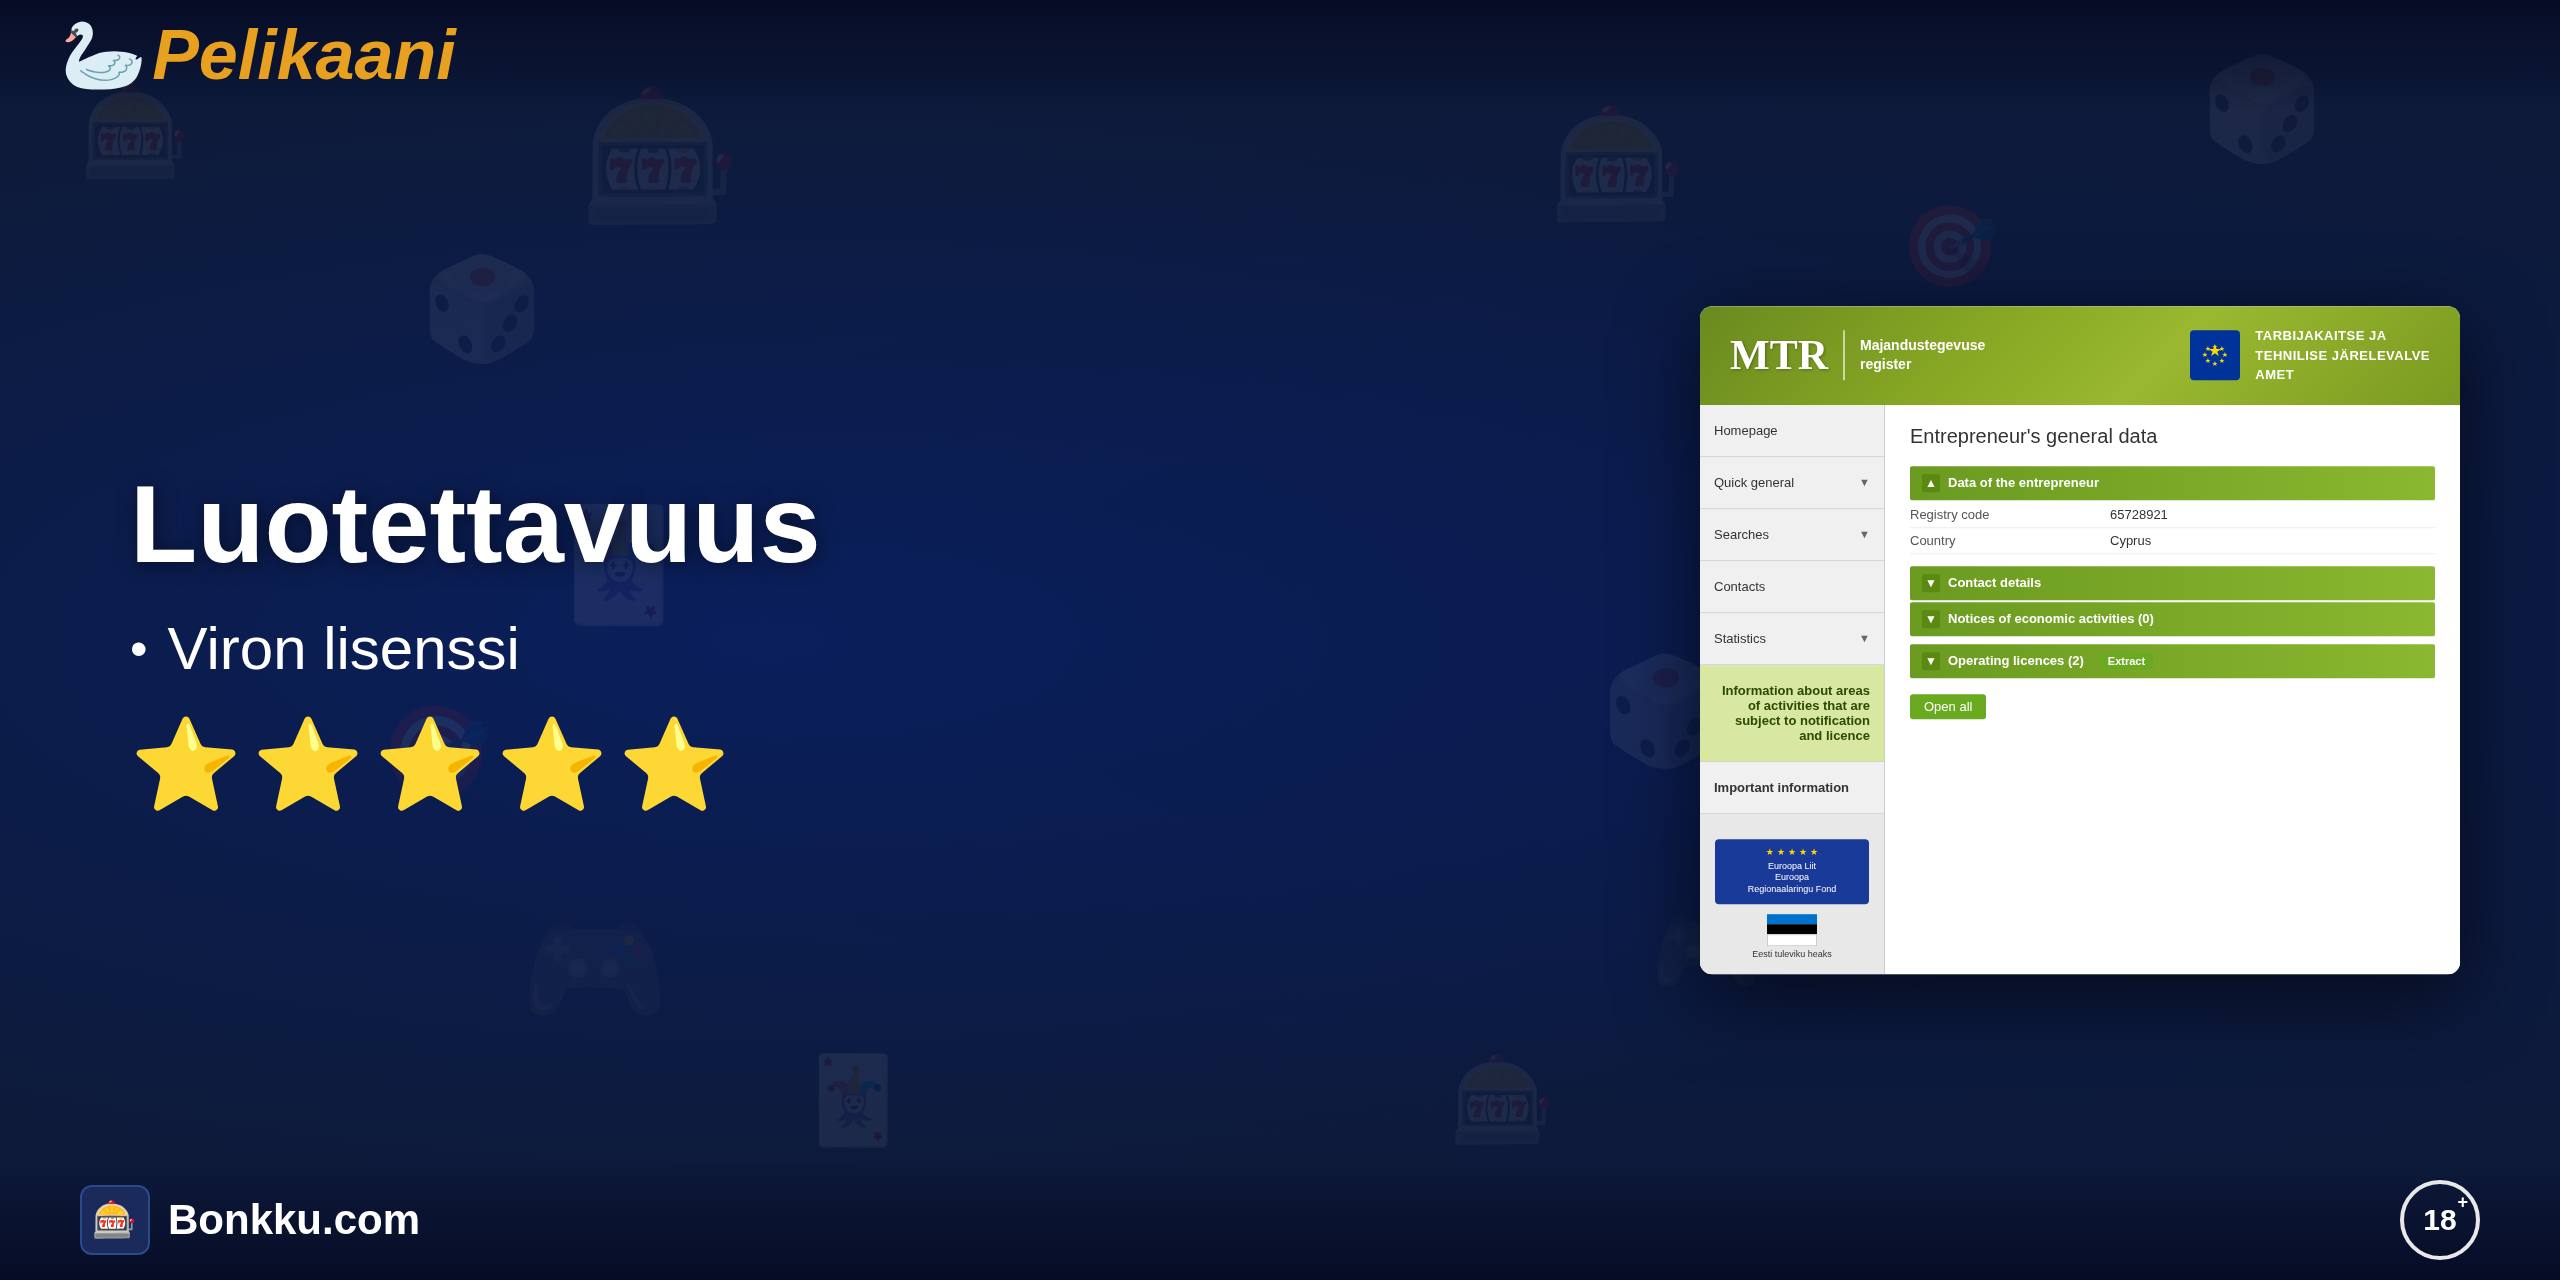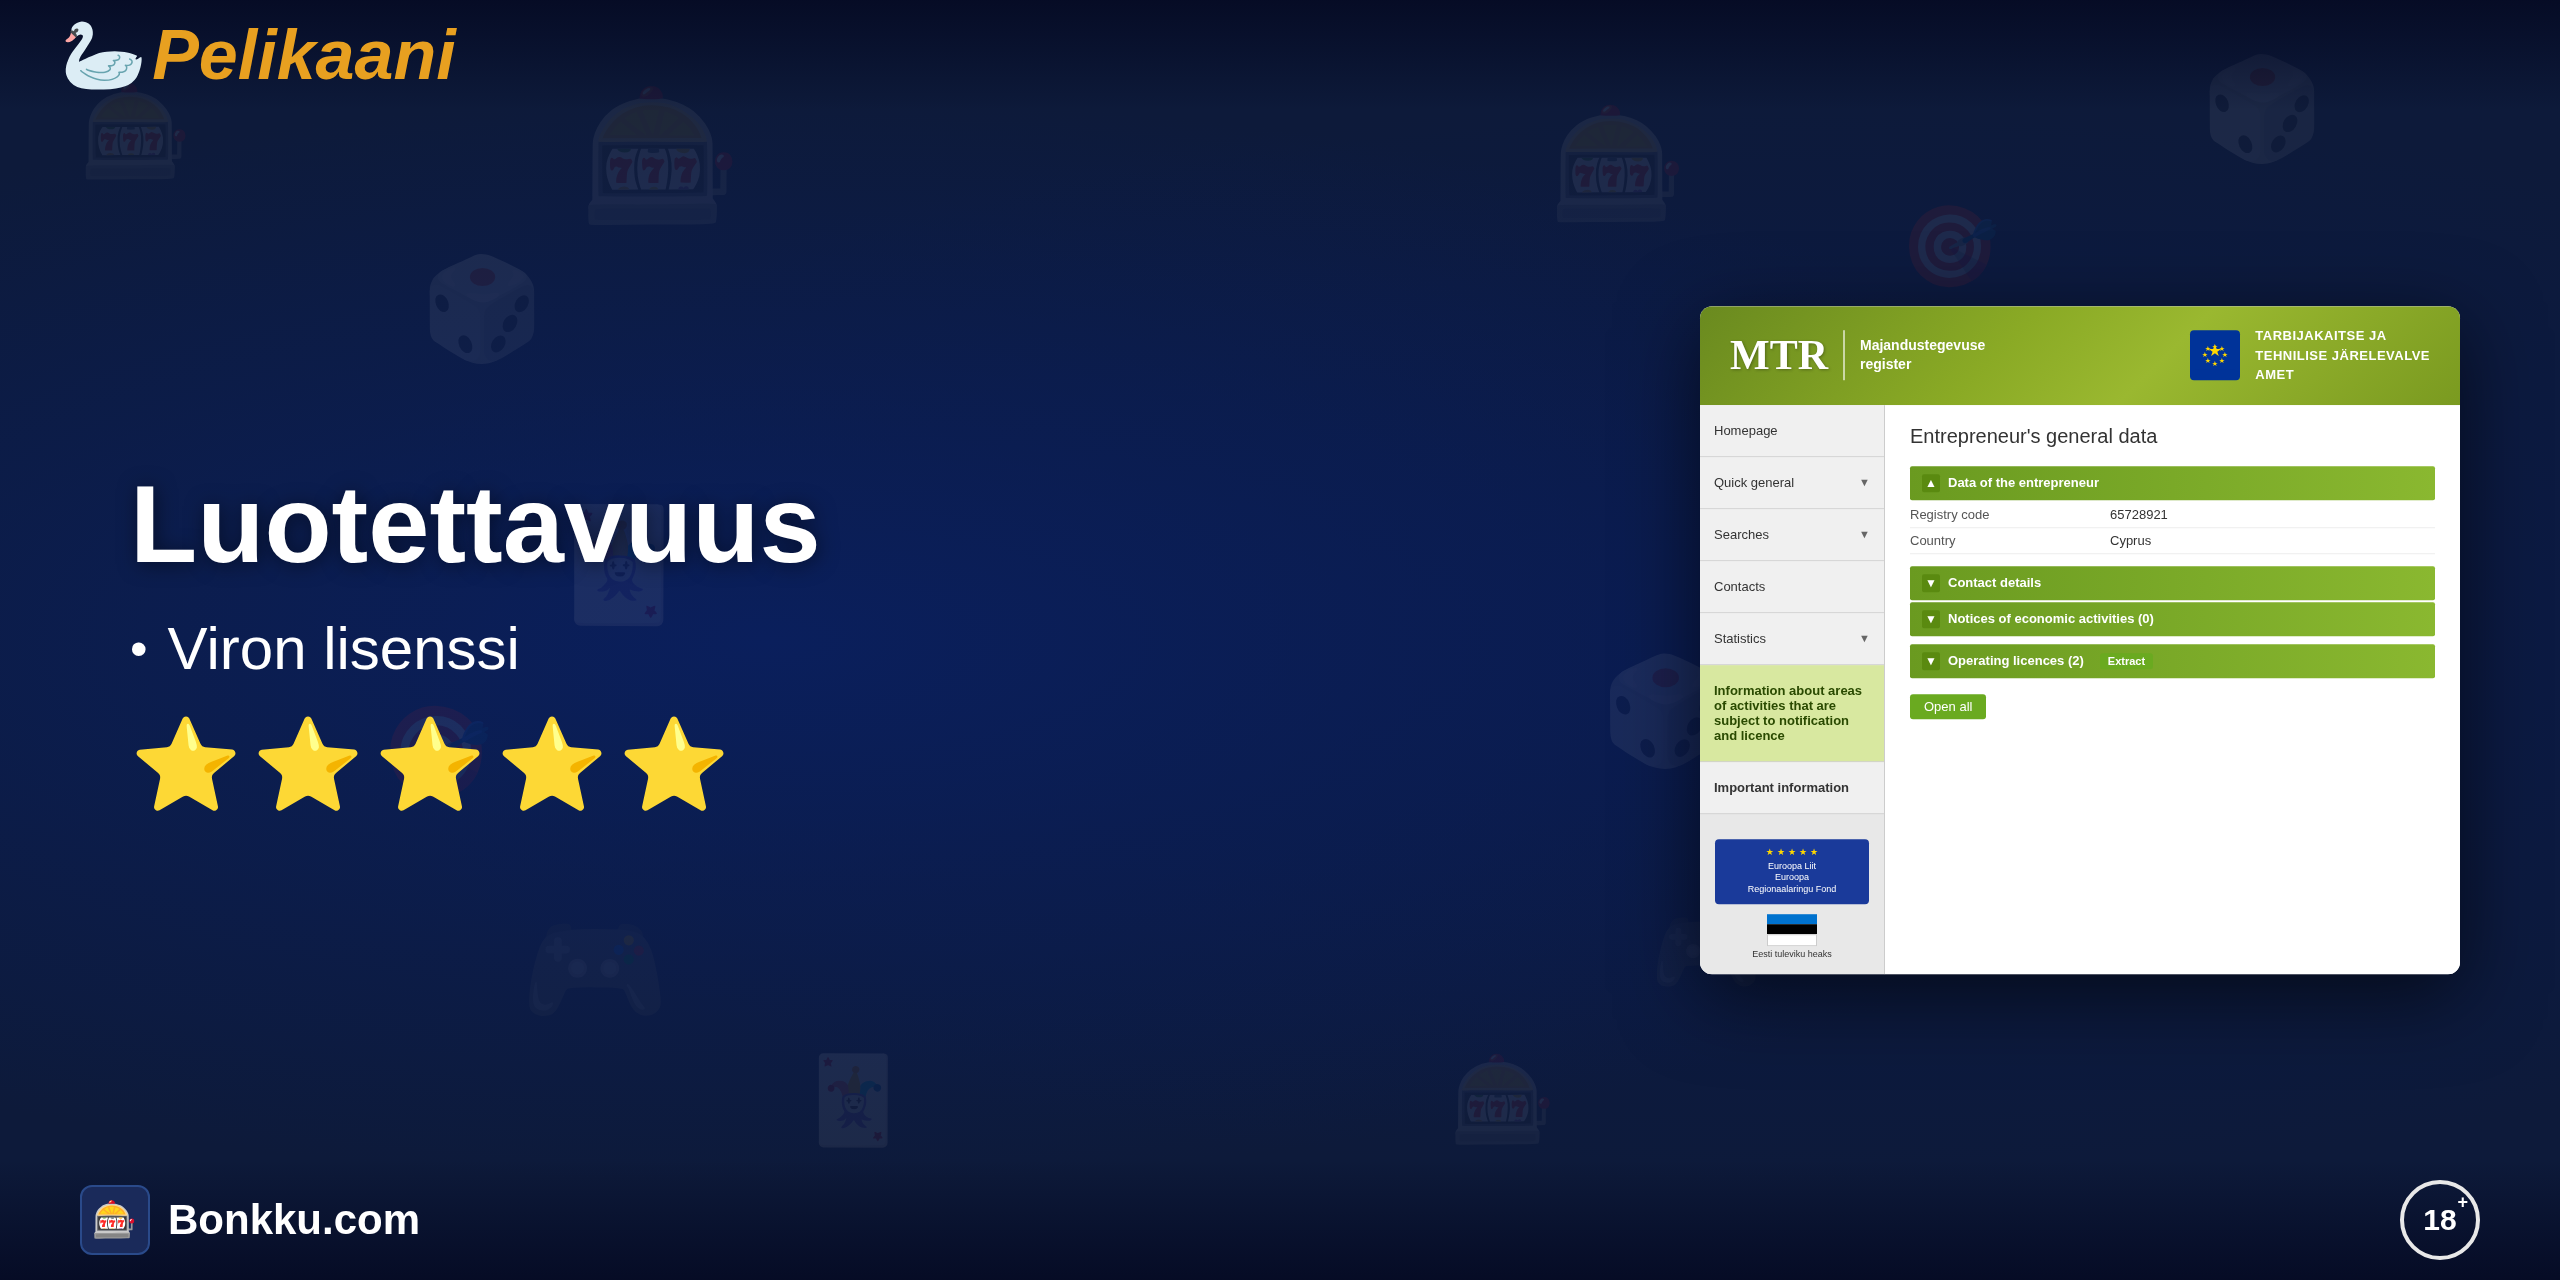--- a/index.html
+++ b/index.html
@@ -191,20 +191,21 @@
       padding: 18px 14px;
       font-size: 13px;
       color: #333;
       cursor: pointer;
       border-bottom: 1px solid #d0d0d0;
       display: flex;
       align-items: center;
       justify-content: space-between;
       background: #f0f0f0;
       transition: background 0.15s;
+      text-align: right;
     }
 
     .sidebar-item.bold-item {
       font-weight: 700;
     }
 
     .sidebar-item.active-item {
       background: #d8e8a0;
       font-weight: 700;
       color: #2a4a00;

